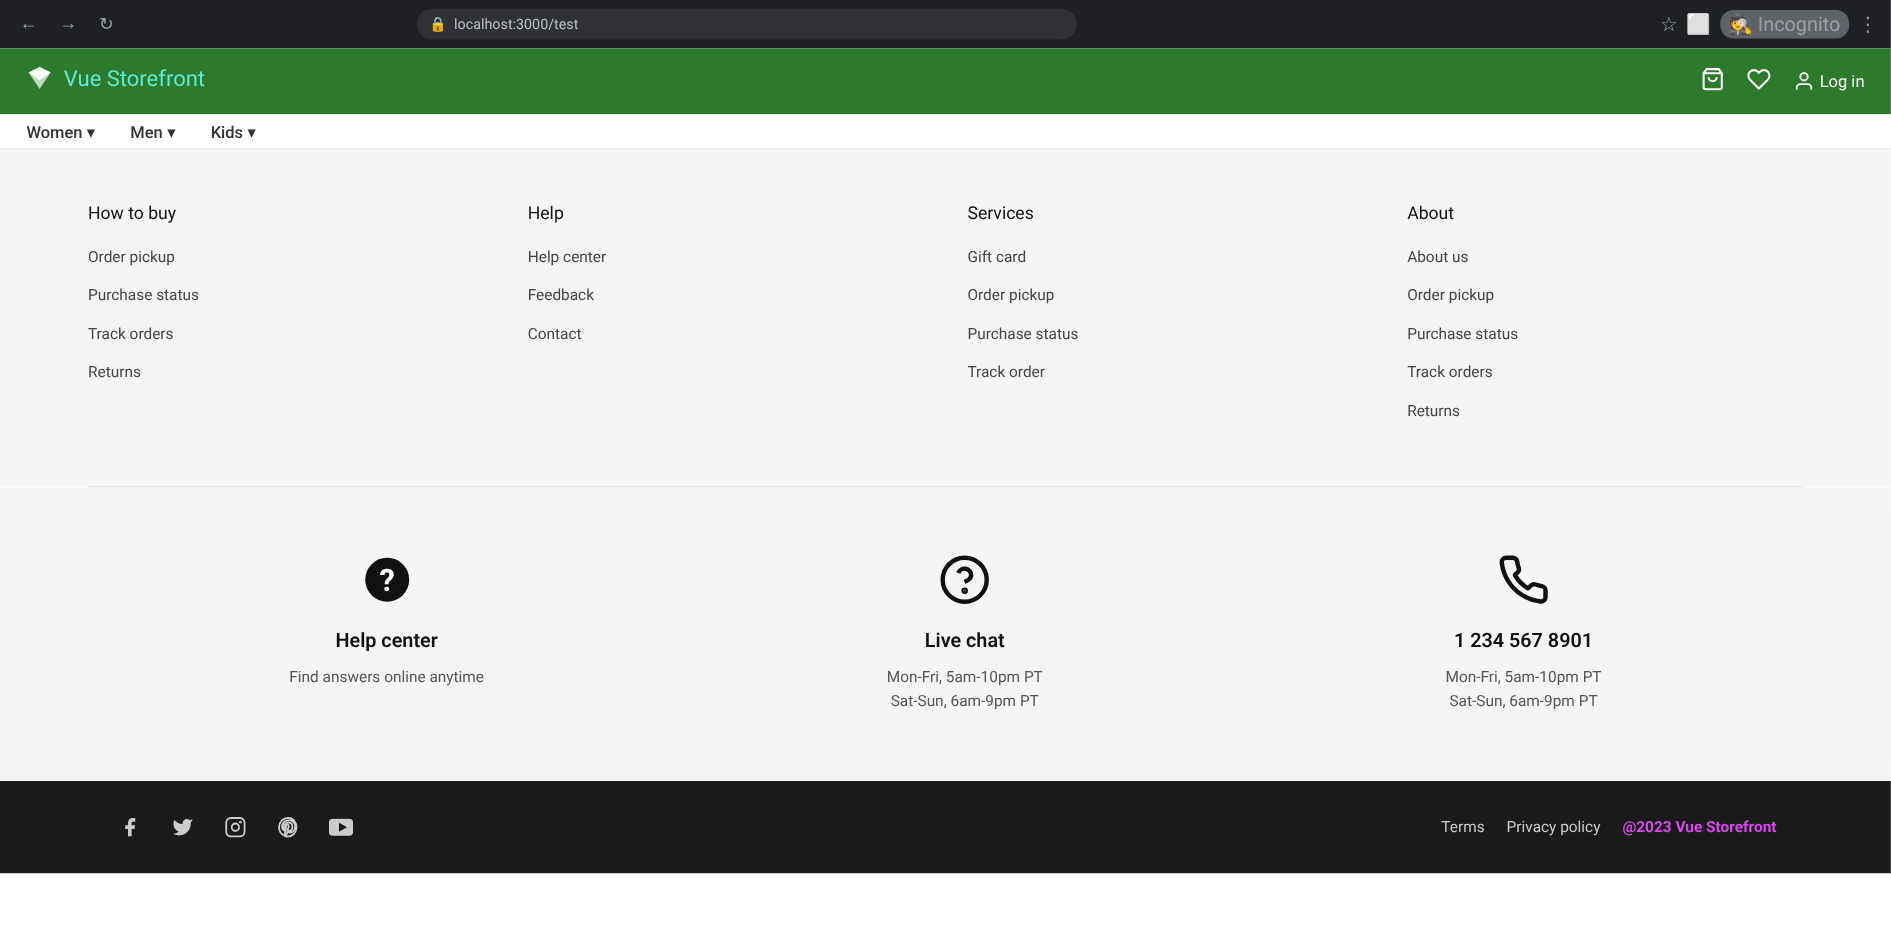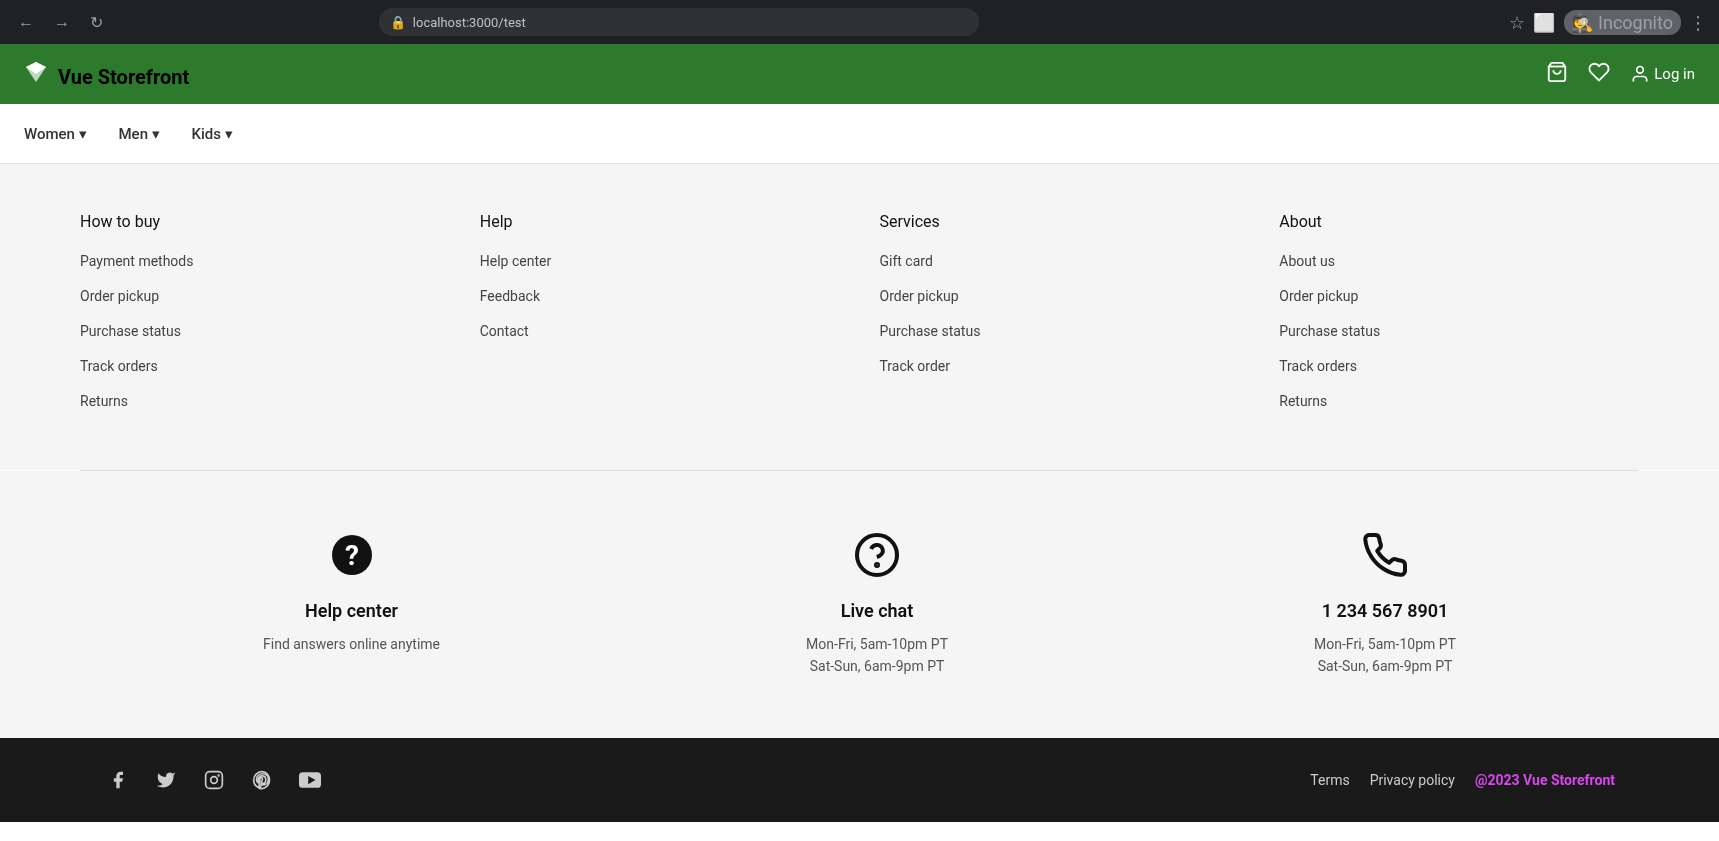--- a/index.html
+++ b/index.html
@@ -63,25 +63,25 @@
     
     .site-header {
       background: #2d7a2d;
       height: 60px;
       display: flex;
       align-items: center;
       padding: 0 24px;
     }
     .logo {
       display: flex;
-      align-items: flex-end;
+      align-items: flex-start;
       gap: 10px;
-      color: #000000;
+      color: #5eead4;
       font-size: 20px;
-      font-weight: 700;
+      font-weight: 400;
     }
     .logo-icon {
       font-size: 22px;
     }
     .header-right {
       margin-left: auto;
       display: flex;
       align-items: center;
       gap: 20px;
     }
@@ -96,21 +96,21 @@
       cursor: pointer;
       display: flex;
       align-items: center;
       gap: 4px;
     }
 
     
     .nav-bar {
       background: #fff;
       border-bottom: 1px solid #e0e0e0;
-      height: 60px;
+      height: 32px;
       display: flex;
       align-items: center;
       padding: 0 24px;
       gap: 32px;
     }
     .nav-item {
       display: flex;
       align-items: center;
       gap: 4px;
       font-size: 15px;
@@ -292,21 +292,20 @@
     <span>▾</span>
   </div>
 </nav>
 
 <section class="footer-links">
   <div class="footer-links-grid">
 
     <div class="footer-col">
       <h3>How to buy</h3>
       <ul>
-        <li><a href="#">Payment methods</a></li>
         <li><a href="#">Order pickup</a></li>
         <li><a href="#">Purchase status</a></li>
         <li><a href="#">Track orders</a></li>
         <li><a href="#">Returns</a></li>
       </ul>
     </div>
 
     <div class="footer-col">
       <h3>Help</h3>
       <ul>

